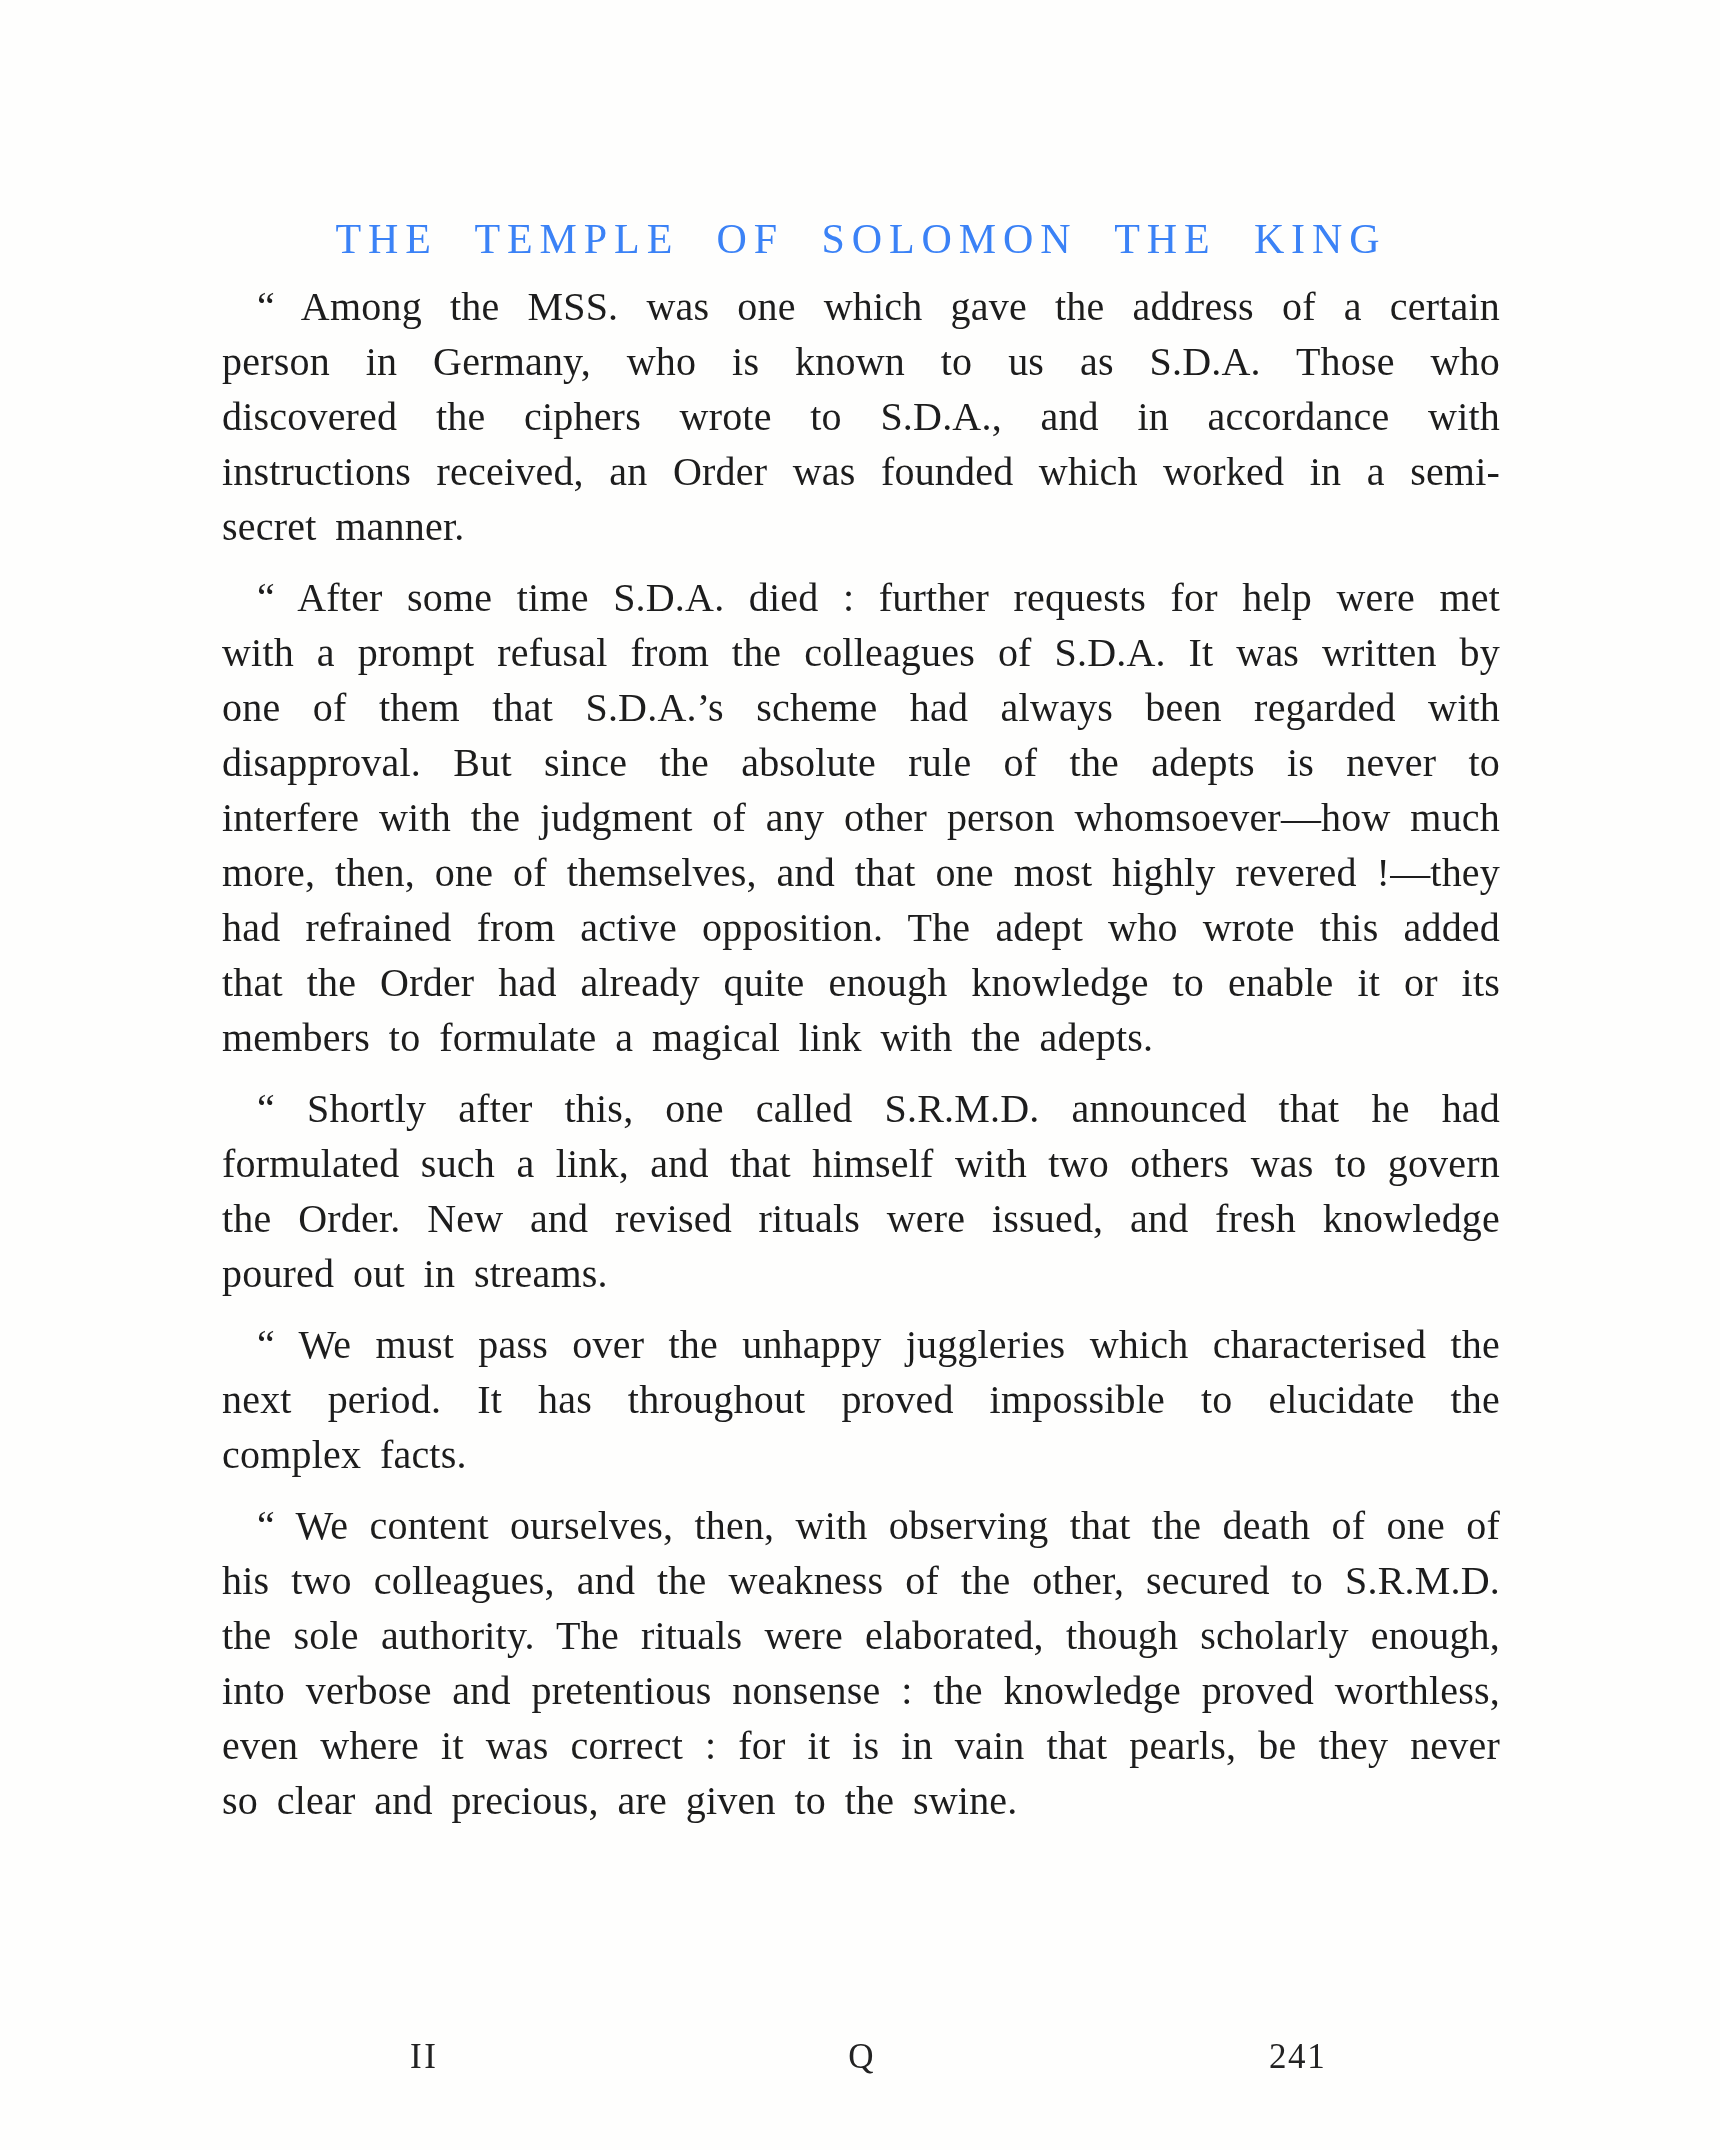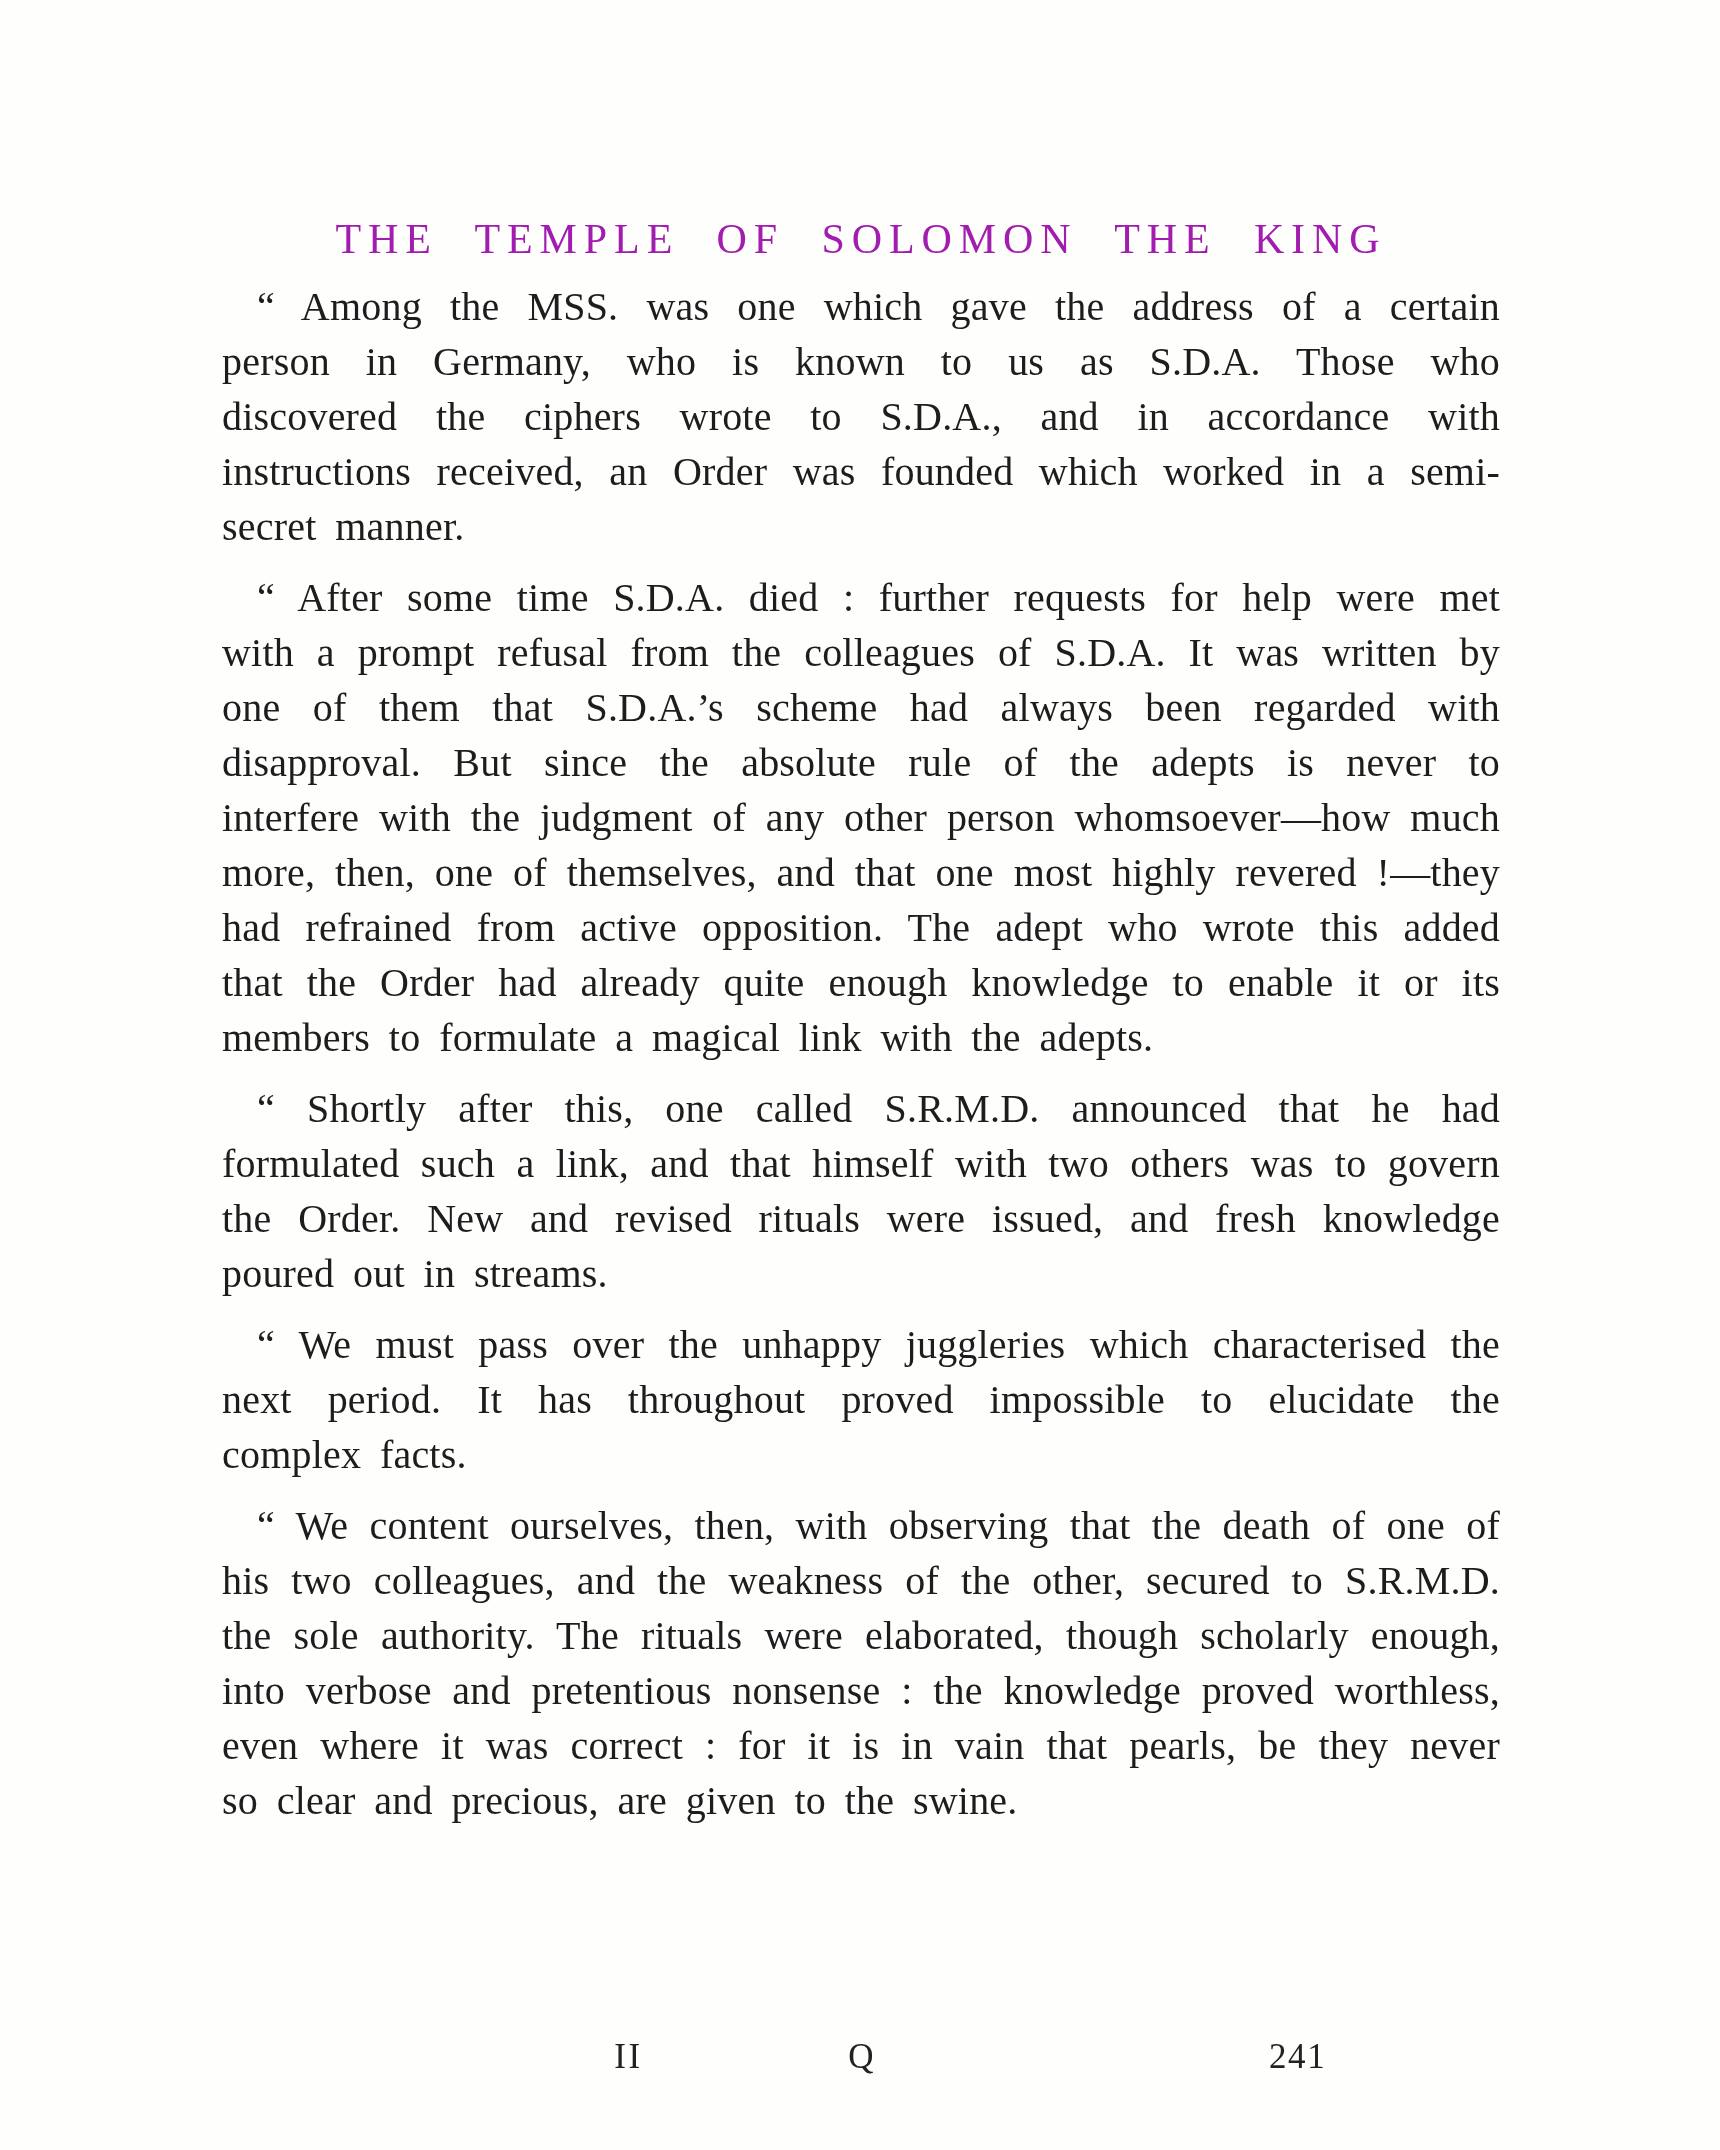--- a/index.html
+++ b/index.html
@@ -23,21 +23,21 @@
     width: 1310px;
     top: 215px;
   }
   .title {
     margin: 0 0 16.3px 0;
     font-size: 42px;
     font-weight: 400;
     text-align: center;
     letter-spacing: 6.9px;
     word-spacing: 20px;
-    color: #a21caf;
+    color: #3b82f6;
     white-space: nowrap;
   }
   .body-text p {
     margin: 16px;
     font-size: 40px;
     line-height: 55px;
     text-align: justify;
     text-indent: 35px;
     word-spacing: 8.6px;
     letter-spacing: 0.2px;
@@ -46,21 +46,21 @@
   .footer {
     position: absolute;
     left: 206px;
     width: 1310px;
     top: 2037px;
     display: flex;
     align-items: baseline;
     font-size: 35px;
     color: #222222;
   }
-  .footer .sig-left  { flex: 1; text-align: right; letter-spacing: 2.6px; }
+  .footer .sig-left  { flex: 1; text-align: center; letter-spacing: 2.6px; }
   .footer .sig-center{ flex: 1; text-align: center; }
   .footer .page-num  { flex: 1; text-align: center; letter-spacing: 1.7px; }
 </style>
 </head>
 <body>
 
 <div class="page">
 
   <div class="text-block">
     <h1 class="title">THE TEMPLE OF SOLOMON THE KING</h1>

